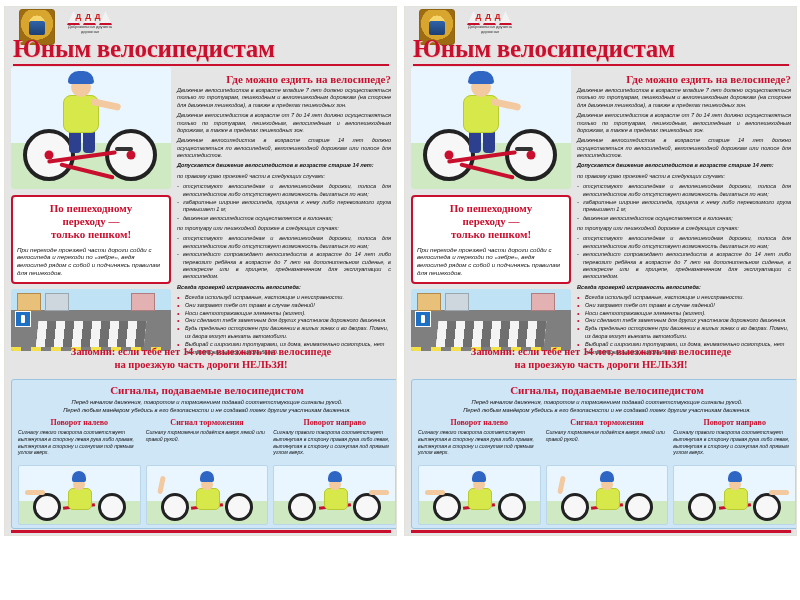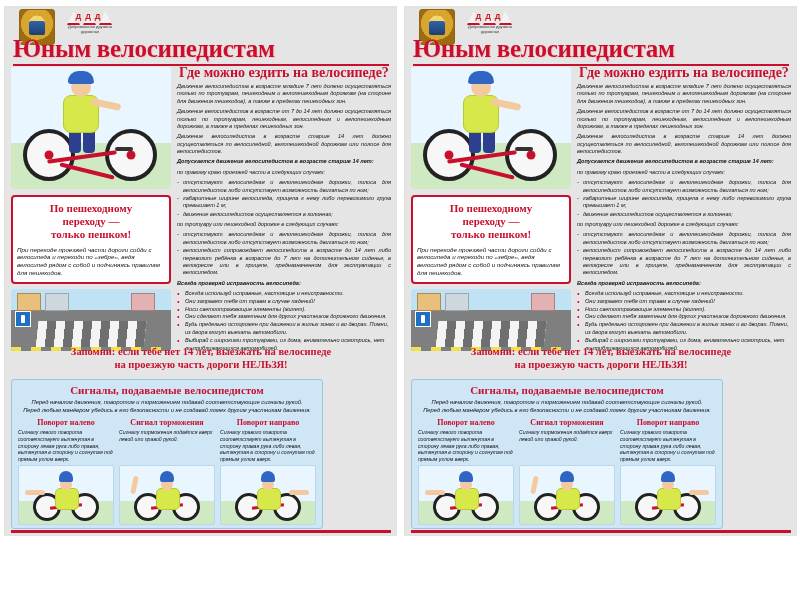--- a/index.html
+++ b/index.html
@@ -162,22 +162,22 @@
   .sign-ped{
     position:absolute;left:4px;top:22px;width:14px;height:14px;background:#1f6fc4;
     border:1px solid #fff;
   }
   .sign-ped:after{content:"";position:absolute;left:5px;top:3px;width:4px;height:8px;background:#fff;border-radius:1px;}
   
   .right-col{
     position:absolute;left:172px;top:58px;width:214px;
   }
   .sec-head{
-    color:#c8102e;font-weight:bold;font-size:14px;text-align:center;
-    font-family:"Liberation Serif", serif;margin-bottom:2px;
+    color:#c8102e;font-weight:bold;font-size:11px;text-align:right;
+    font-family:"Liberation Serif", serif;margin-bottom:2px;margin-top:8px;
   }
   .para{
     font-size:5.6px;line-height:1.32;color:#111;text-align:justify;
     font-style:italic;margin-bottom:3px;
   }
   .para.bold-i{font-weight:bold;}
   .bullets{margin:0 0 3px 0;padding:0;list-style:none;}
   .bullets li{
     font-size:5.6px;line-height:1.32;color:#111;text-align:justify;
     font-style:italic;padding-left:6px;position:relative;margin-bottom:1px;
@@ -194,21 +194,21 @@
     content:"•";position:absolute;left:0;top:-1px;color:#c8102e;font-size:7px;
   }
   
   .warn{
     position:absolute;left:8px;top:338px;width:376px;
     text-align:center;color:#c8102e;font-weight:bold;font-size:10.5px;
     line-height:1.25;font-family:"Liberation Serif", serif;
   }
   
   .signals{
-    position:absolute;left:6px;top:372px;width:312px;height:150px;
+    position:absolute;left:6px;top:372px;width:392px;height:150px;
     background:#cfe6f7;border:1px solid #9bc4e2;border-radius:3px;
     box-sizing:border-box;padding:4px 6px;
   }
   .signals-title{
     text-align:center;color:#c8102e;font-weight:bold;font-size:11px;
     font-family:"Liberation Serif", serif;
   }
   .signals-intro{
     margin-top:3px;font-size:5.8px;line-height:1.3;color:#111;text-align:center;font-style:italic;
   }

